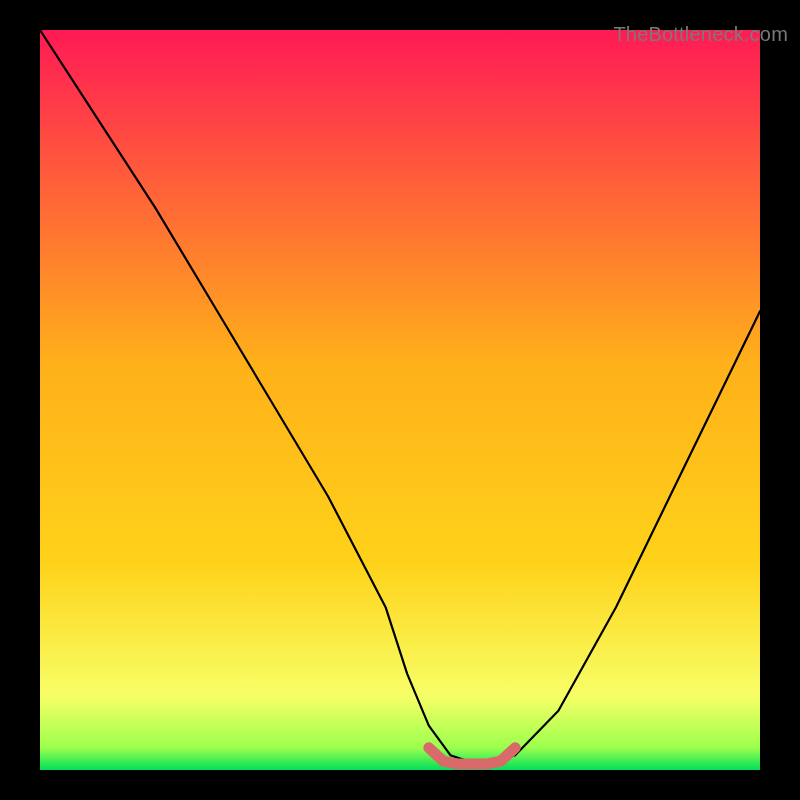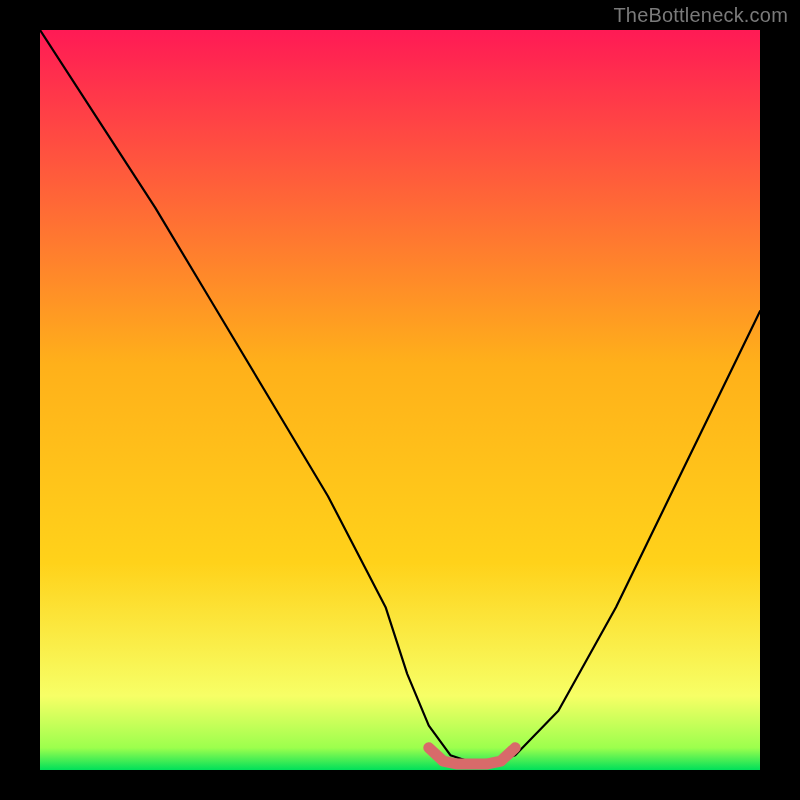--- a/index.html
+++ b/index.html
@@ -6,21 +6,21 @@
     margin: 0;
     padding: 0;
     width: 800px;
     height: 800px;
     background: #000;
     font-family: Arial, Helvetica, sans-serif;
     overflow: hidden;
   }
   .watermark {
     position: absolute;
-    top: 4px;
+    top: 23px;
     right: 12px;
     color: #7a7a7a;
     font-size: 20px;
     font-weight: 500;
     letter-spacing: 0.2px;
     z-index: 10;
   }
   .plot-area {
     position: absolute;
     left: 40px;

